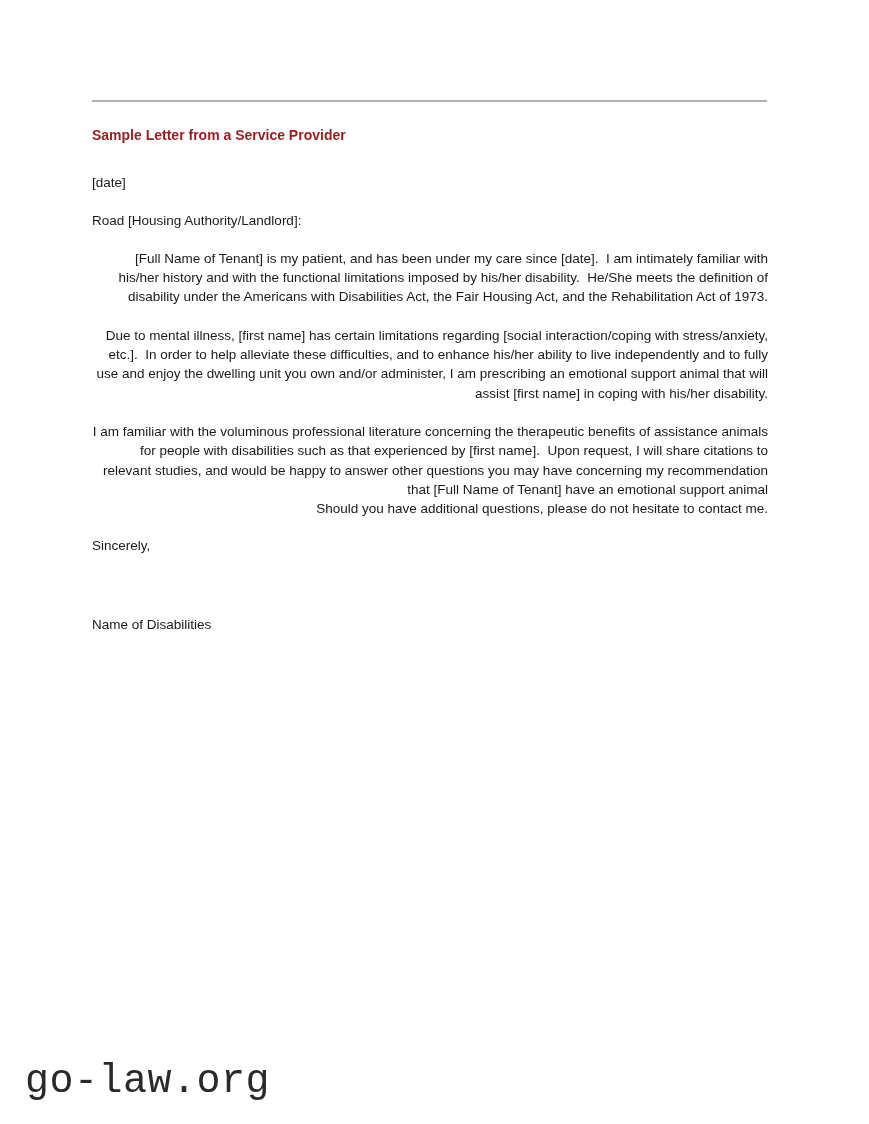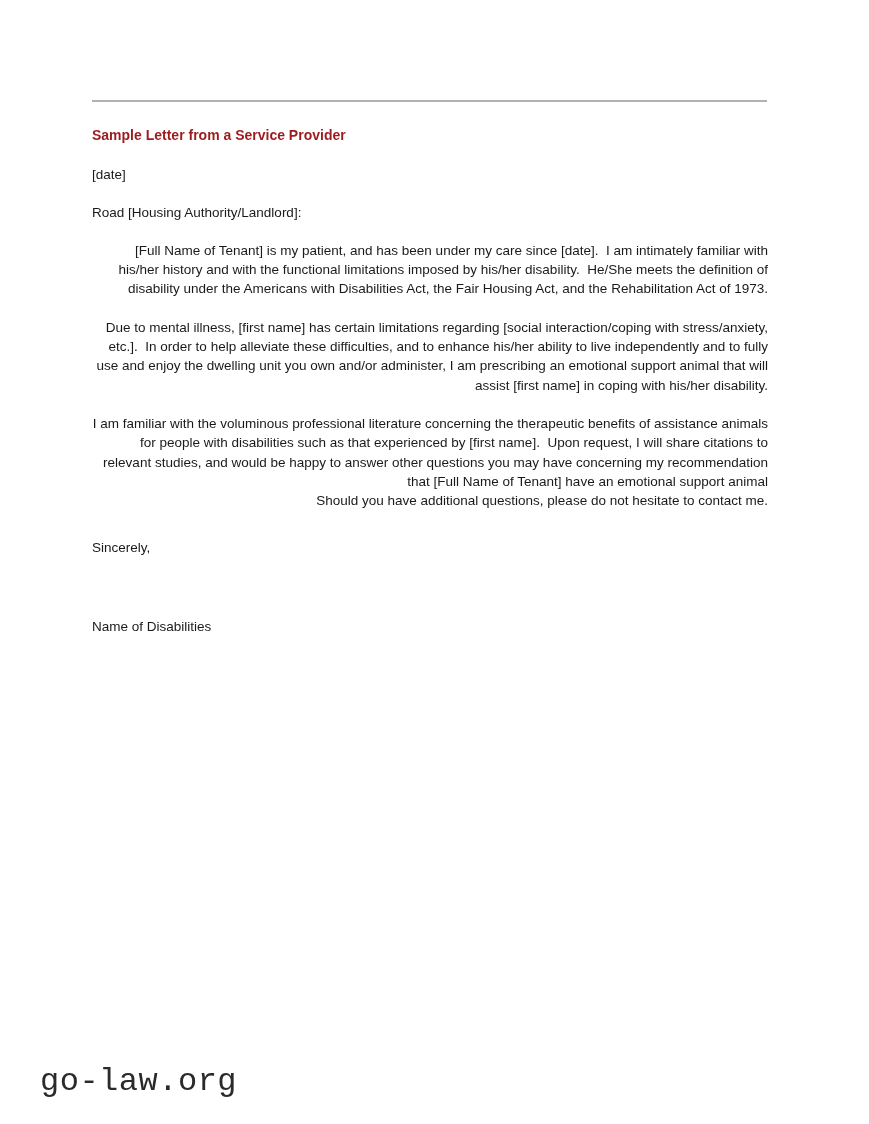--- a/index.html
+++ b/index.html
@@ -33,45 +33,45 @@
     line-height: 19.3px;
   }
   .letter-heading {
     margin: 8px 0 0 0;
     font-size: 14px;
     line-height: 19.3px;
     font-weight: bold;
     color: #9c1b1e;
   }
   .date-line {
-    margin-top: 20px;
+    margin-top: 28px;
   }
   .recipient-block {
     margin-top: 60px;
   }
   .salutation {
     margin-top: 18px;
   }
   .para {
     margin-top: 19px;
     white-space: pre-wrap;
     text-align: right;
   }
   .closing {
-    margin-top: 28px;
+    margin-top: 18px;
   }
   .signature {
     margin-top: 59px;
   }
   .watermark {
     position: absolute;
-    left: 40px;
+    left: 25px;
     bottom: 22px;
     font-family: "Liberation Mono", "DejaVu Sans Mono", monospace;
-    font-size: 32px;
+    font-size: 40px;
     line-height: 40px;
     color: #2a2a2a;
     letter-spacing: 0.5px;
   }
 </style>
 </head>
 <body>
 
 <div class="page">
 

